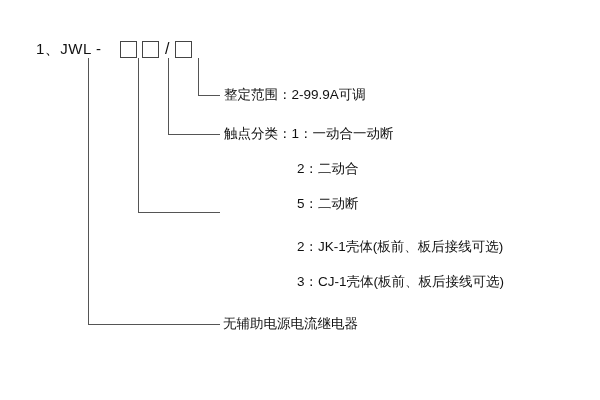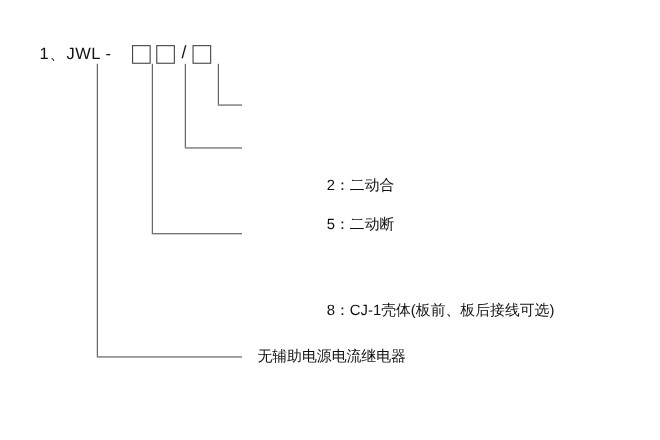--- a/index.html
+++ b/index.html
@@ -90,21 +90,24 @@
 
   <div class="vline" style="left:168px; top:58px; height:76px;"></div>
   <div class="hline" style="left:168px; top:134px; width:52px;"></div>
 
   <div class="vline" style="left:138px; top:58px; height:154px;"></div>
   <div class="hline" style="left:138px; top:212px; width:82px;"></div>
 
   <div class="vline" style="left:88px; top:58px; height:266px;"></div>
   <div class="hline" style="left:88px; top:324px; width:132px;"></div>
 
+  <div class="label" style="left:224px; top:87px;">整定范围：2-99.9A可调</div>
 
+  <div class="label" style="left:224px; top:126px;">触点分类：1：一动合一动断</div>
   <div class="label sub" style="left:297px; top:161px;">2：二动合</div>
   <div class="label sub" style="left:297px; top:196px;">5：二动断</div>
 
-  <div class="label sub" style="left:297px; top:274px;">8：CJ-1壳体(板前、板后接线可选)</div>
+  <div class="label sub" style="left:297px; top:239px;">2：JK-1壳体(板前、板后接线可选)</div>
+  <div class="label sub" style="left:297px; top:274px;">3：CJ-1壳体(板前、板后接线可选)</div>
 
-  <div class="label" style="left:234px; top:316px;">无辅助电源电流继电器</div>
+  <div class="label" style="left:223px; top:316px;">无辅助电源电流继电器</div>
 
 </div>
 
 </body></html>

